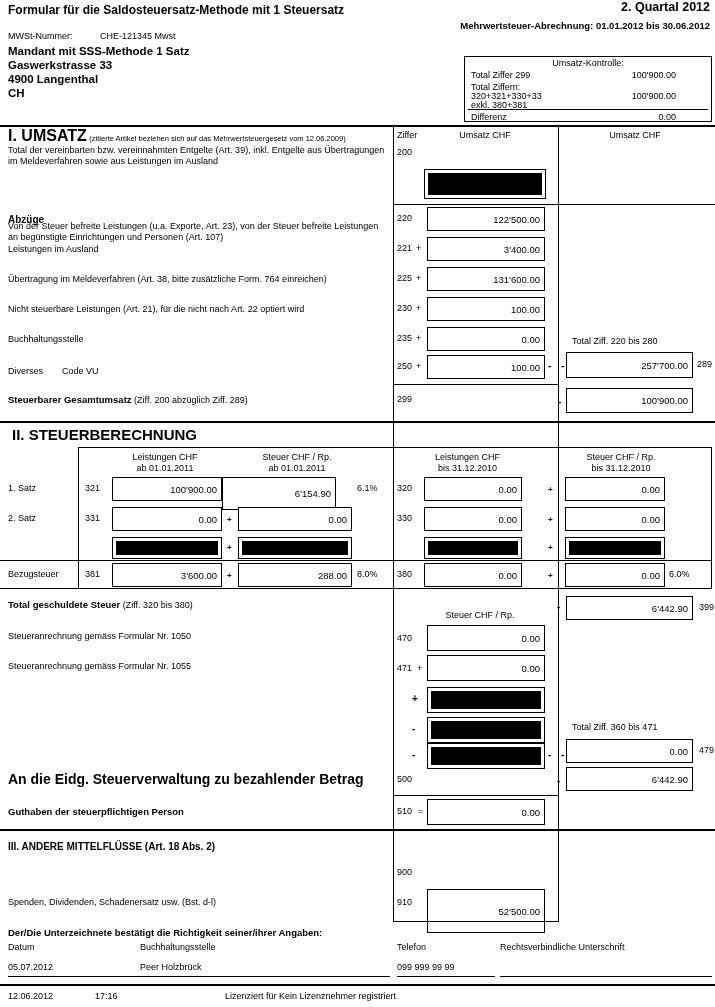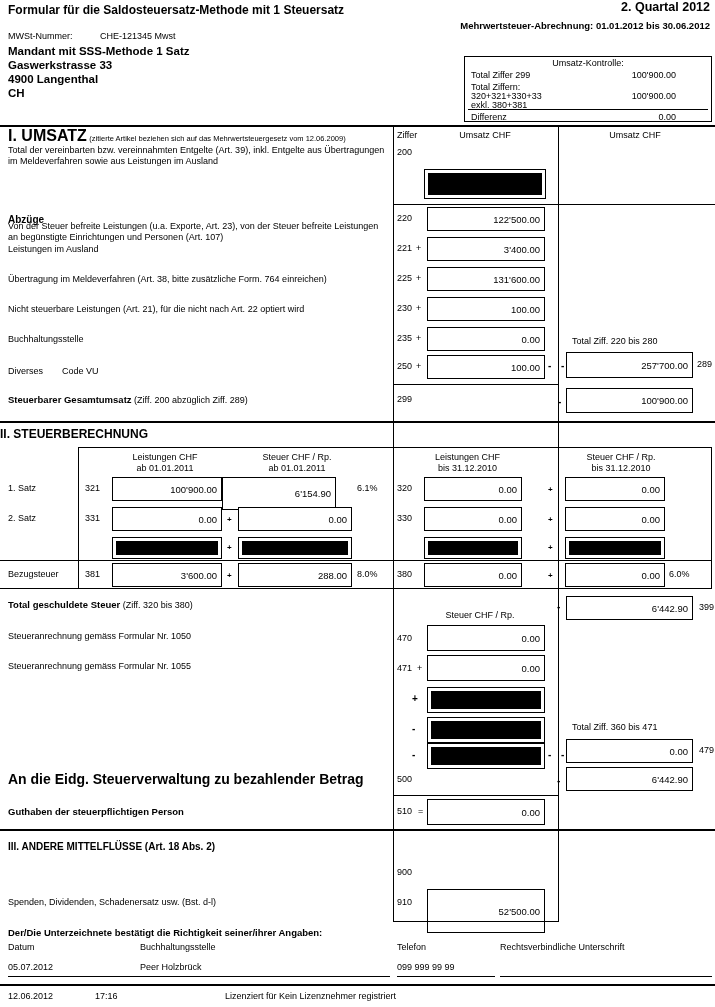--- a/index.html
+++ b/index.html
@@ -128,21 +128,21 @@
     <span>(Ziff. 200 abzüglich Ziff. 289)</span>
   </div>
   <div class="t" style="left:397px;top:394px">299</div>
   <div class="sign" style="left:558px;top:397px">-</div>
   <div class="box" style="left:566px;top:388px;width:127px;height:25px">
       <span>100'900.00</span>
     </div>
 
   <div class="hl" style="left:0;top:421px;width:715px;height:2px"></div>
 
-  <div class="t b" style="left:0;top:429px;font-size:12px">II. STEUERBERECHNUNG</div>
+  <div class="t b" style="left:12px;top:429px;font-size:15px">II. STEUERBERECHNUNG</div>
 
   <div class="hl" style="left:78px;top:447px;width:634px"></div>
   <div class="vl" style="left:78px;top:447px;height:141px"></div>
   <div class="vl" style="left:711px;top:447px;height:141px"></div>
 
   <div class="t ctr" style="left:100px;top:452px;width:130px">
     <div>Leistungen CHF</div>
       <div>ab 01.01.2011</div>
   </div>
   <div class="t ctr" style="left:232px;top:452px;width:130px">

